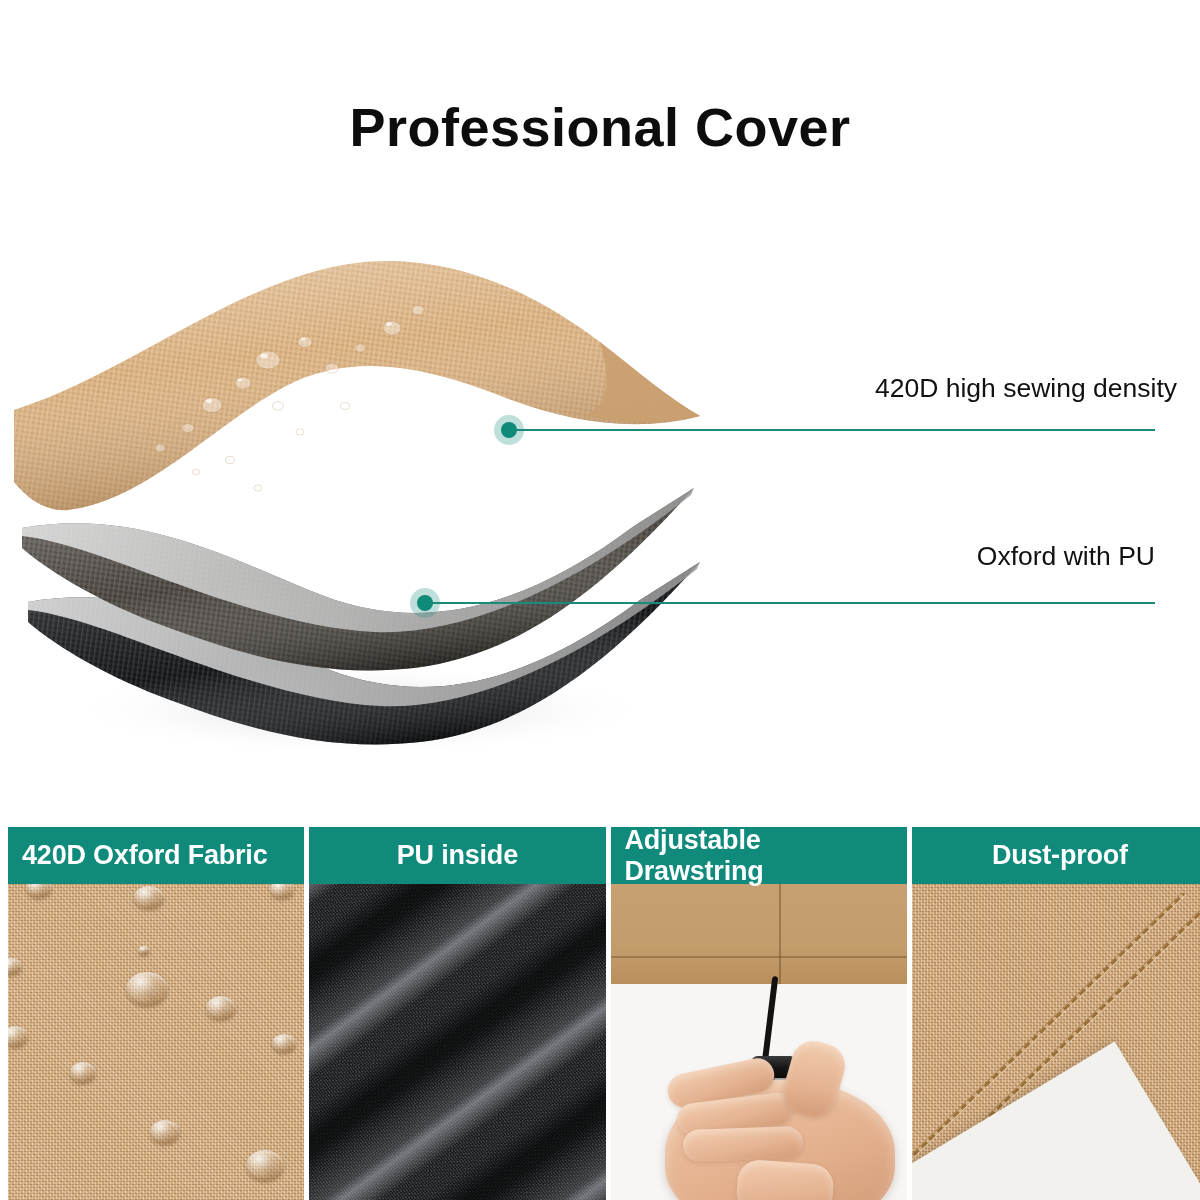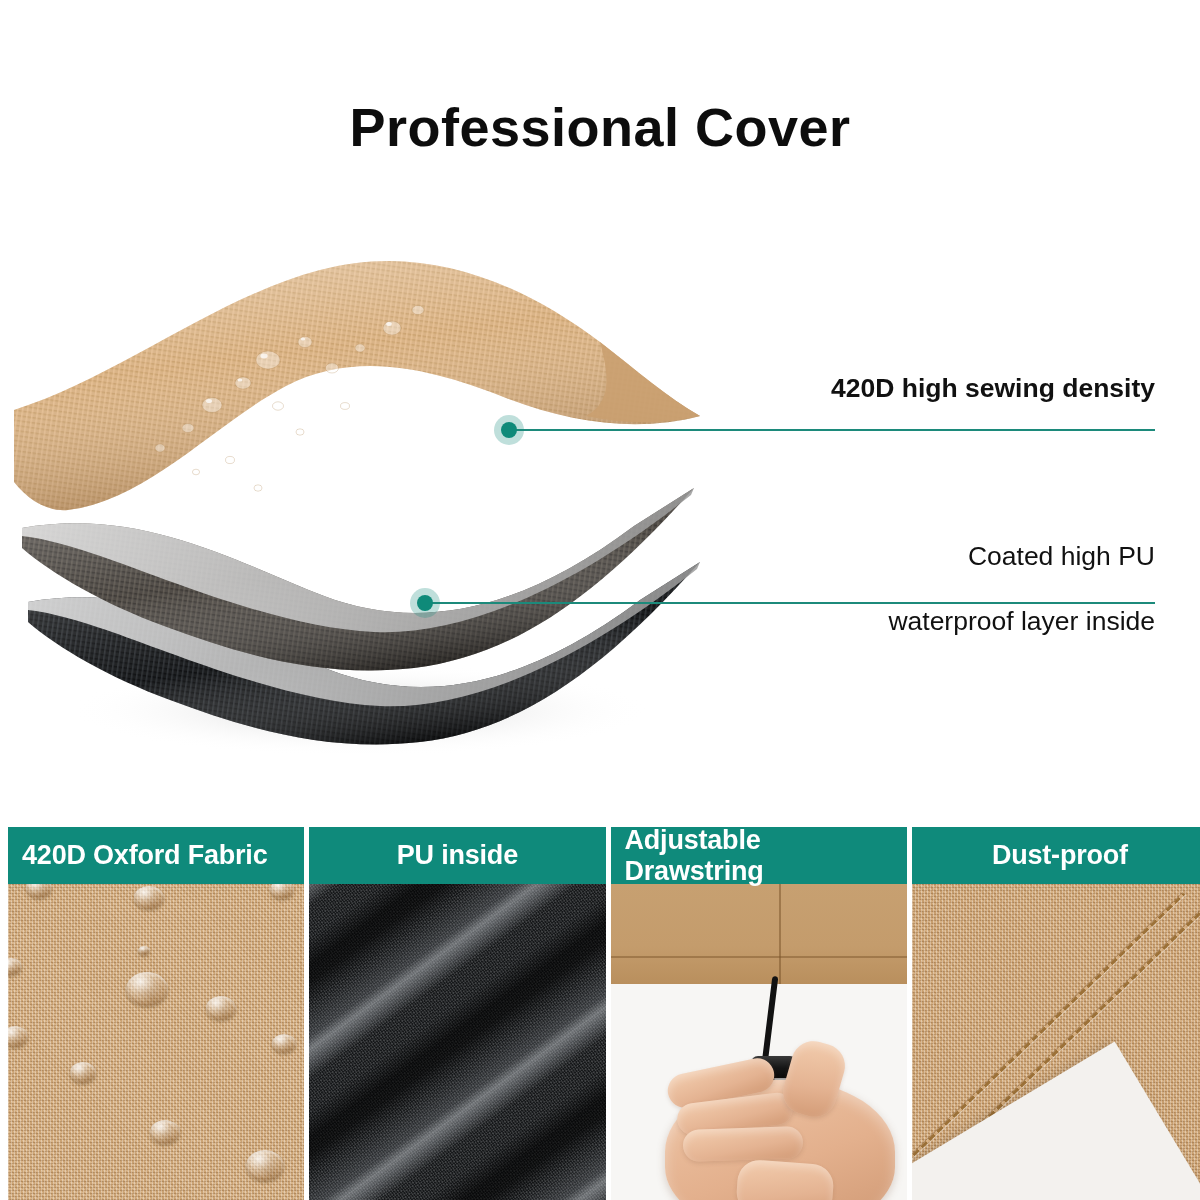--- a/index.html
+++ b/index.html
@@ -49,21 +49,21 @@
   
   .callout {
     position: absolute;
     text-align: right;
     color: #111111;
     font-size: 26.5px;
     line-height: 1.22;
     font-family: "Liberation Sans", sans-serif;
     white-space: pre-line;
   }
-  .callout-1 { left: 640px; top: 340px; width: 515px; font-weight: bold; }
+  .callout-1 { left: 662px; top: 340px; width: 515px; }
   .callout-2 { left: 640px; top: 508px; width: 515px; }
 
   .callout-rule {
     position: absolute;
     height: 2px;
     background: #1c8a7b;
   }
   .rule-1 { left: 510px; top: 429px; width: 645px; }
   .rule-2 { left: 426px; top: 602px; width: 729px; }
 
@@ -372,22 +372,21 @@
 <div class="callout-rule rule-2"></div>
 
 <span class="dot dot-1"></span>
 <span class="dot dot-2"></span>
 
 <div class="callout callout-1">
   <div>420D high sewing density</div>
 </div>
 
 <div class="callout callout-2">
-  <div>Coated high PU</div>
-  <div>waterproof layer inside</div>
+  <div>Oxford with PU</div>
 </div>
 
 <div class="panels">
 
   <div class="panel">
     <div class="panel-head left">420D Oxford Fabric</div>
     <div class="panel-body">
       <div class="tex-oxford"></div>
       <span class="bead" style="left:18px;  top:-6px;  width:26px; height:20px;"></span>
       <span class="bead" style="left:126px; top:2px;   width:30px; height:23px;"></span>

